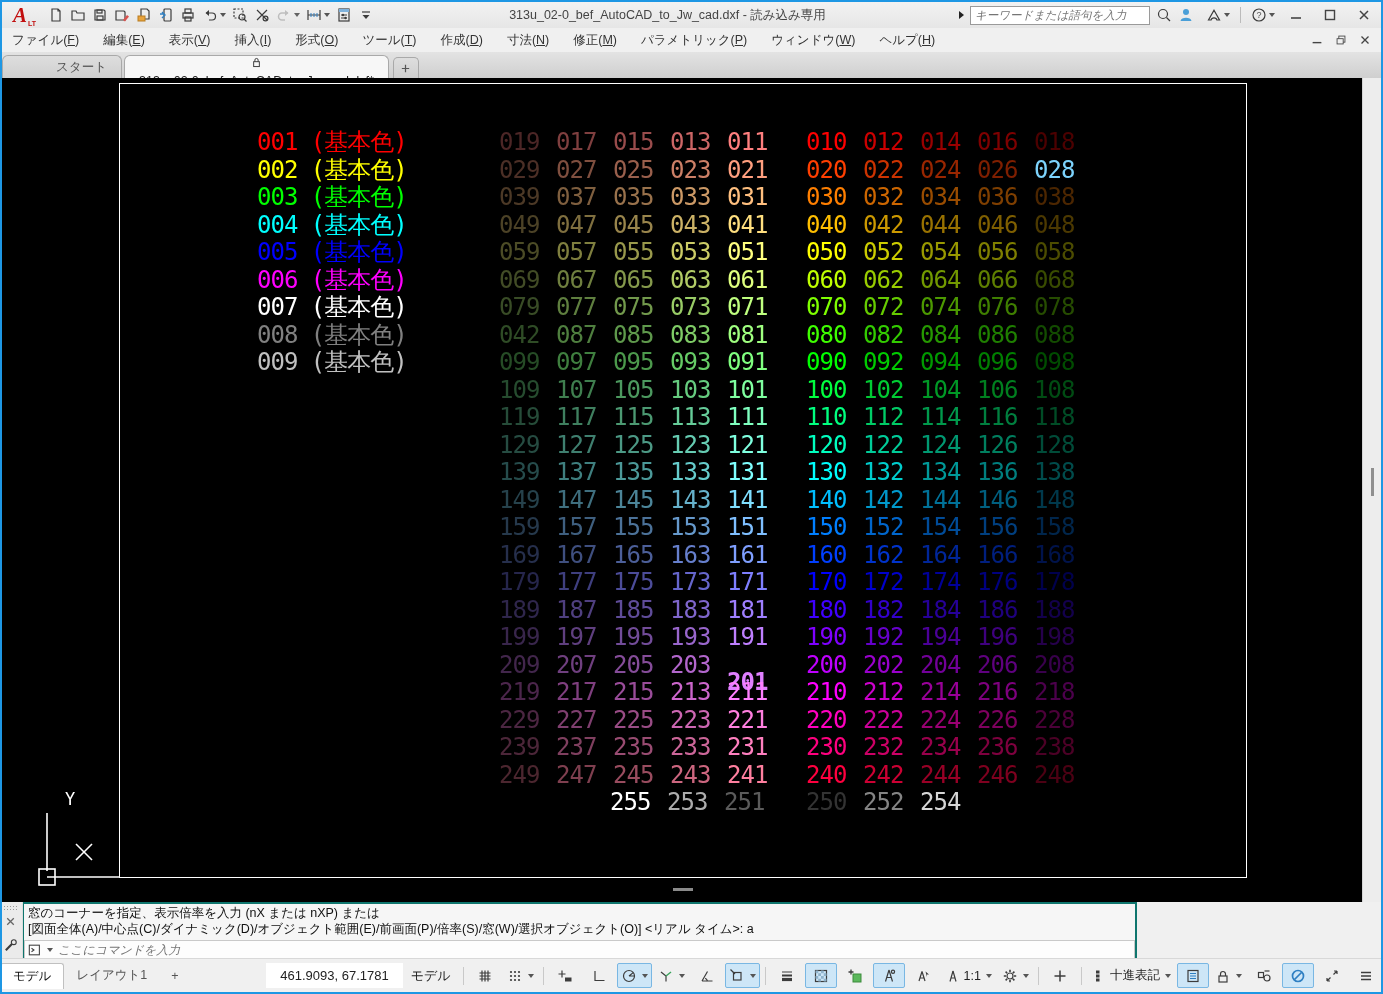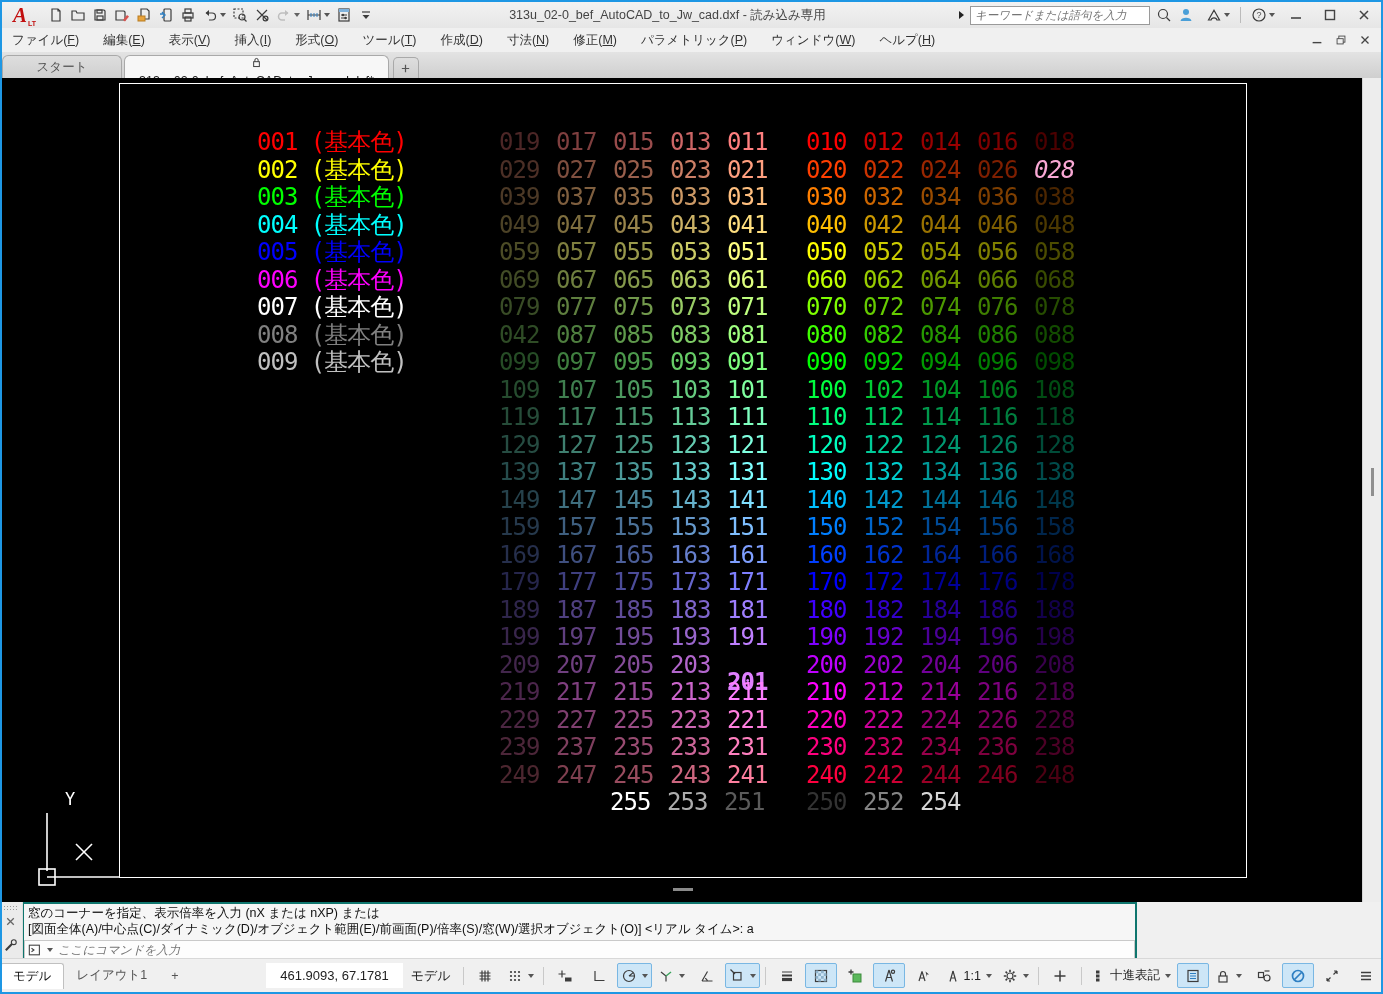--- a/index.html
+++ b/index.html
@@ -254,21 +254,21 @@
         </span>
         <span class="docbtn">
           <svg width="14" height="14" viewBox="0 0 16 16">
             <path d="M4 4l8 8M12 4l-8 8" stroke="#444" stroke-width="1.5"></path>
           </svg>
         </span>
       </span>
     </div>
 
 <div class="tabstrip">
-      <span class="ftab" style="width: 90px; justify-content: center;">
+      <span class="ftab" style="width: 90px; justify-content: flex-end;">
         <span>スタート</span>
       </span>
       <span class="ftab active">
         <span>
           <svg width="13" height="13" viewBox="0 0 16 16">
             <rect class="st" x="4.5" y="7" width="7" height="6"></rect>
             <path class="st" d="M6 7V5a2 2 0 0 1 4 0v2"></path>
           </svg>
         </span>
         <span>313u_02-0_bef_AutoCAD_to_Jw_cad.dxf*</span>
@@ -429,21 +429,21 @@
         <span class="cad" style="left: 727px; top: 684.5px; color: rgb(255, 127, 159);">241</span>
         <span class="cad" style="left: 806px; top: 52px; color: rgb(255, 0, 0);">010</span>
         <span class="cad" style="left: 863px; top: 52px; color: rgb(204, 0, 0);">012</span>
         <span class="cad" style="left: 920px; top: 52px; color: rgb(153, 0, 0);">014</span>
         <span class="cad" style="left: 977px; top: 52px; color: rgb(127, 0, 0);">016</span>
         <span class="cad" style="left: 1034px; top: 52px; color: rgb(76, 0, 0);">018</span>
         <span class="cad" style="left: 806px; top: 79.5px; color: rgb(255, 63, 0);">020</span>
         <span class="cad" style="left: 863px; top: 79.5px; color: rgb(204, 51, 0);">022</span>
         <span class="cad" style="left: 920px; top: 79.5px; color: rgb(153, 38, 0);">024</span>
         <span class="cad" style="left: 977px; top: 79.5px; color: rgb(127, 31, 0);">026</span>
-        <span class="cad" style="left: 1034px; top: 79.5px; color: #f9a8d4; font-style: italic;">028</span>
+        <span class="cad" style="left: 1034px; top: 79.5px; color: #7dd3fc;">028</span>
         <span class="cad" style="left: 806px; top: 107px; color: rgb(255, 127, 0);">030</span>
         <span class="cad" style="left: 863px; top: 107px; color: rgb(204, 102, 0);">032</span>
         <span class="cad" style="left: 920px; top: 107px; color: rgb(153, 76, 0);">034</span>
         <span class="cad" style="left: 977px; top: 107px; color: rgb(127, 63, 0);">036</span>
         <span class="cad" style="left: 1034px; top: 107px; color: rgb(76, 38, 0);">038</span>
         <span class="cad" style="left: 806px; top: 134.5px; color: rgb(255, 191, 0);">040</span>
         <span class="cad" style="left: 863px; top: 134.5px; color: rgb(204, 153, 0);">042</span>
         <span class="cad" style="left: 920px; top: 134.5px; color: rgb(153, 114, 0);">044</span>
         <span class="cad" style="left: 977px; top: 134.5px; color: rgb(127, 95, 0);">046</span>
         <span class="cad" style="left: 1034px; top: 134.5px; color: rgb(76, 57, 0);">048</span>

